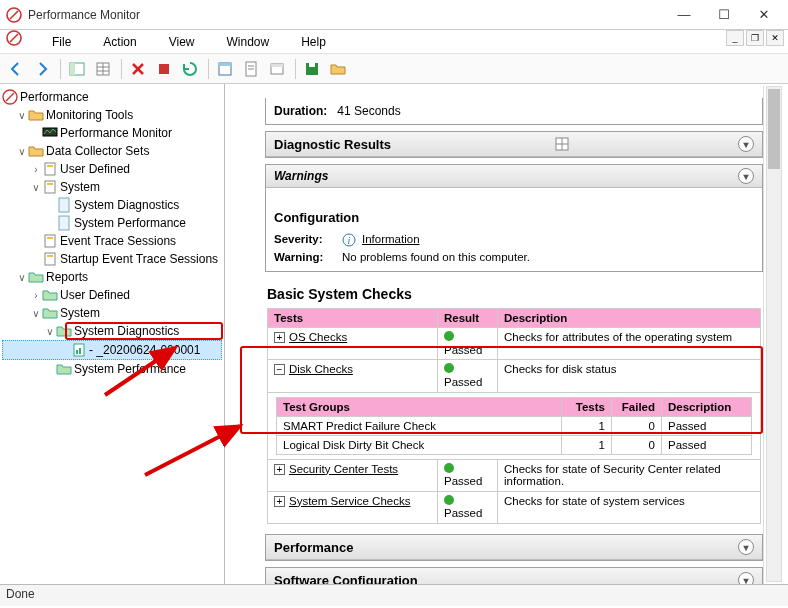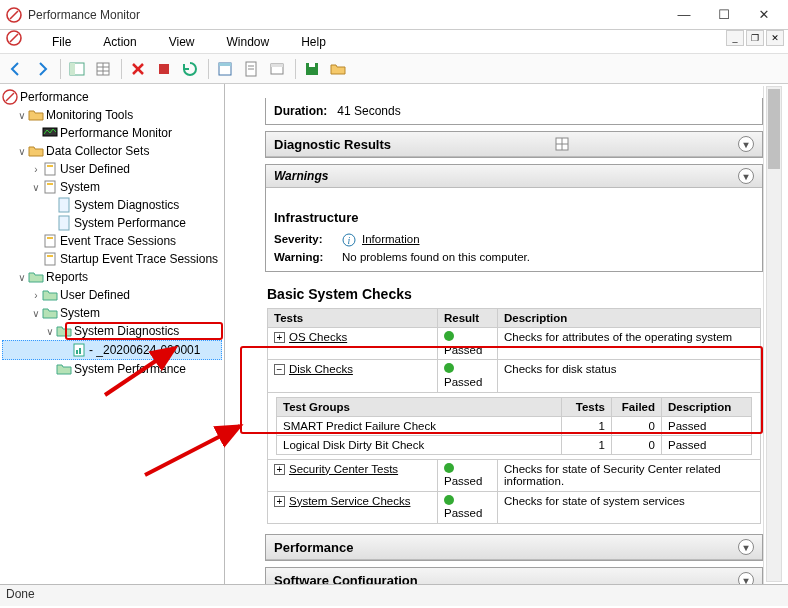--- a/index.html
+++ b/index.html
@@ -50,21 +50,21 @@
   .subhdr { font-weight:bold; font-size:13px; padding:4px 0 6px 0; }
 
   .row { display:flex; padding:2px 0; }
   .row .lbl { width:68px; font-weight:600; font-size:11.5px; }
   .row .val { font-size:11.5px; }
   .linku { text-decoration:underline; }
 
   
   .tbl { width:100%; border:1px solid #bbb; border-collapse:collapse; font-size:11.5px; }
   .tbl th, .tbl td { border:1px solid #ccc; padding:3px 6px; text-align:left; vertical-align:top; }
-  .tbl th { font-weight:600; background:#e5e5e5; }
+  .tbl th { font-weight:600; background:#f9a8d4; }
   .expbox { display:inline-block; width:11px; height:11px; border:1px solid #666; text-align:center; line-height:9px; font-size:10px; margin-right:4px; }
   .dot { display:inline-block; width:10px; height:10px; border-radius:5px; background:#3a3; }
   .resultcell { line-height:1.1; }
 
   
   .annot-box1 { position:absolute; border:2px solid #d00; border-radius:3px; pointer-events:none; }
   .annot-box2 { position:absolute; border:2px solid #d00; border-radius:3px; pointer-events:none; }
   .arrow { position:absolute; pointer-events:none; }
 
   
@@ -366,21 +366,21 @@
           <span class="pcoll">▾</span>
         </div>
       </div>
 
       <div class="panel small">
         <div class="phdr">
           <span style="font-style:italic;">Warnings</span>
           <span class="pcoll" style="margin-left:auto;">▾</span>
         </div>
         <div class="pbody">
-          <div class="subhdr">Infrastructure</div>
+          <div class="subhdr">Configuration</div>
           <div class="row">
             <span class="lbl">Severity:</span>
             <span style="margin-right:6px;">
                 <svg width="14" height="14" viewBox="0 0 14 14">
                   <circle cx="7" cy="7" r="6" fill="#fff" stroke="#27a"></circle>
                   <text x="7" y="11" text-anchor="middle" font-size="10" fill="#27a" font-family="serif" font-style="italic">i</text>
                 </svg>
               </span>
             <span class="val linku">Information</span>
           </div>

